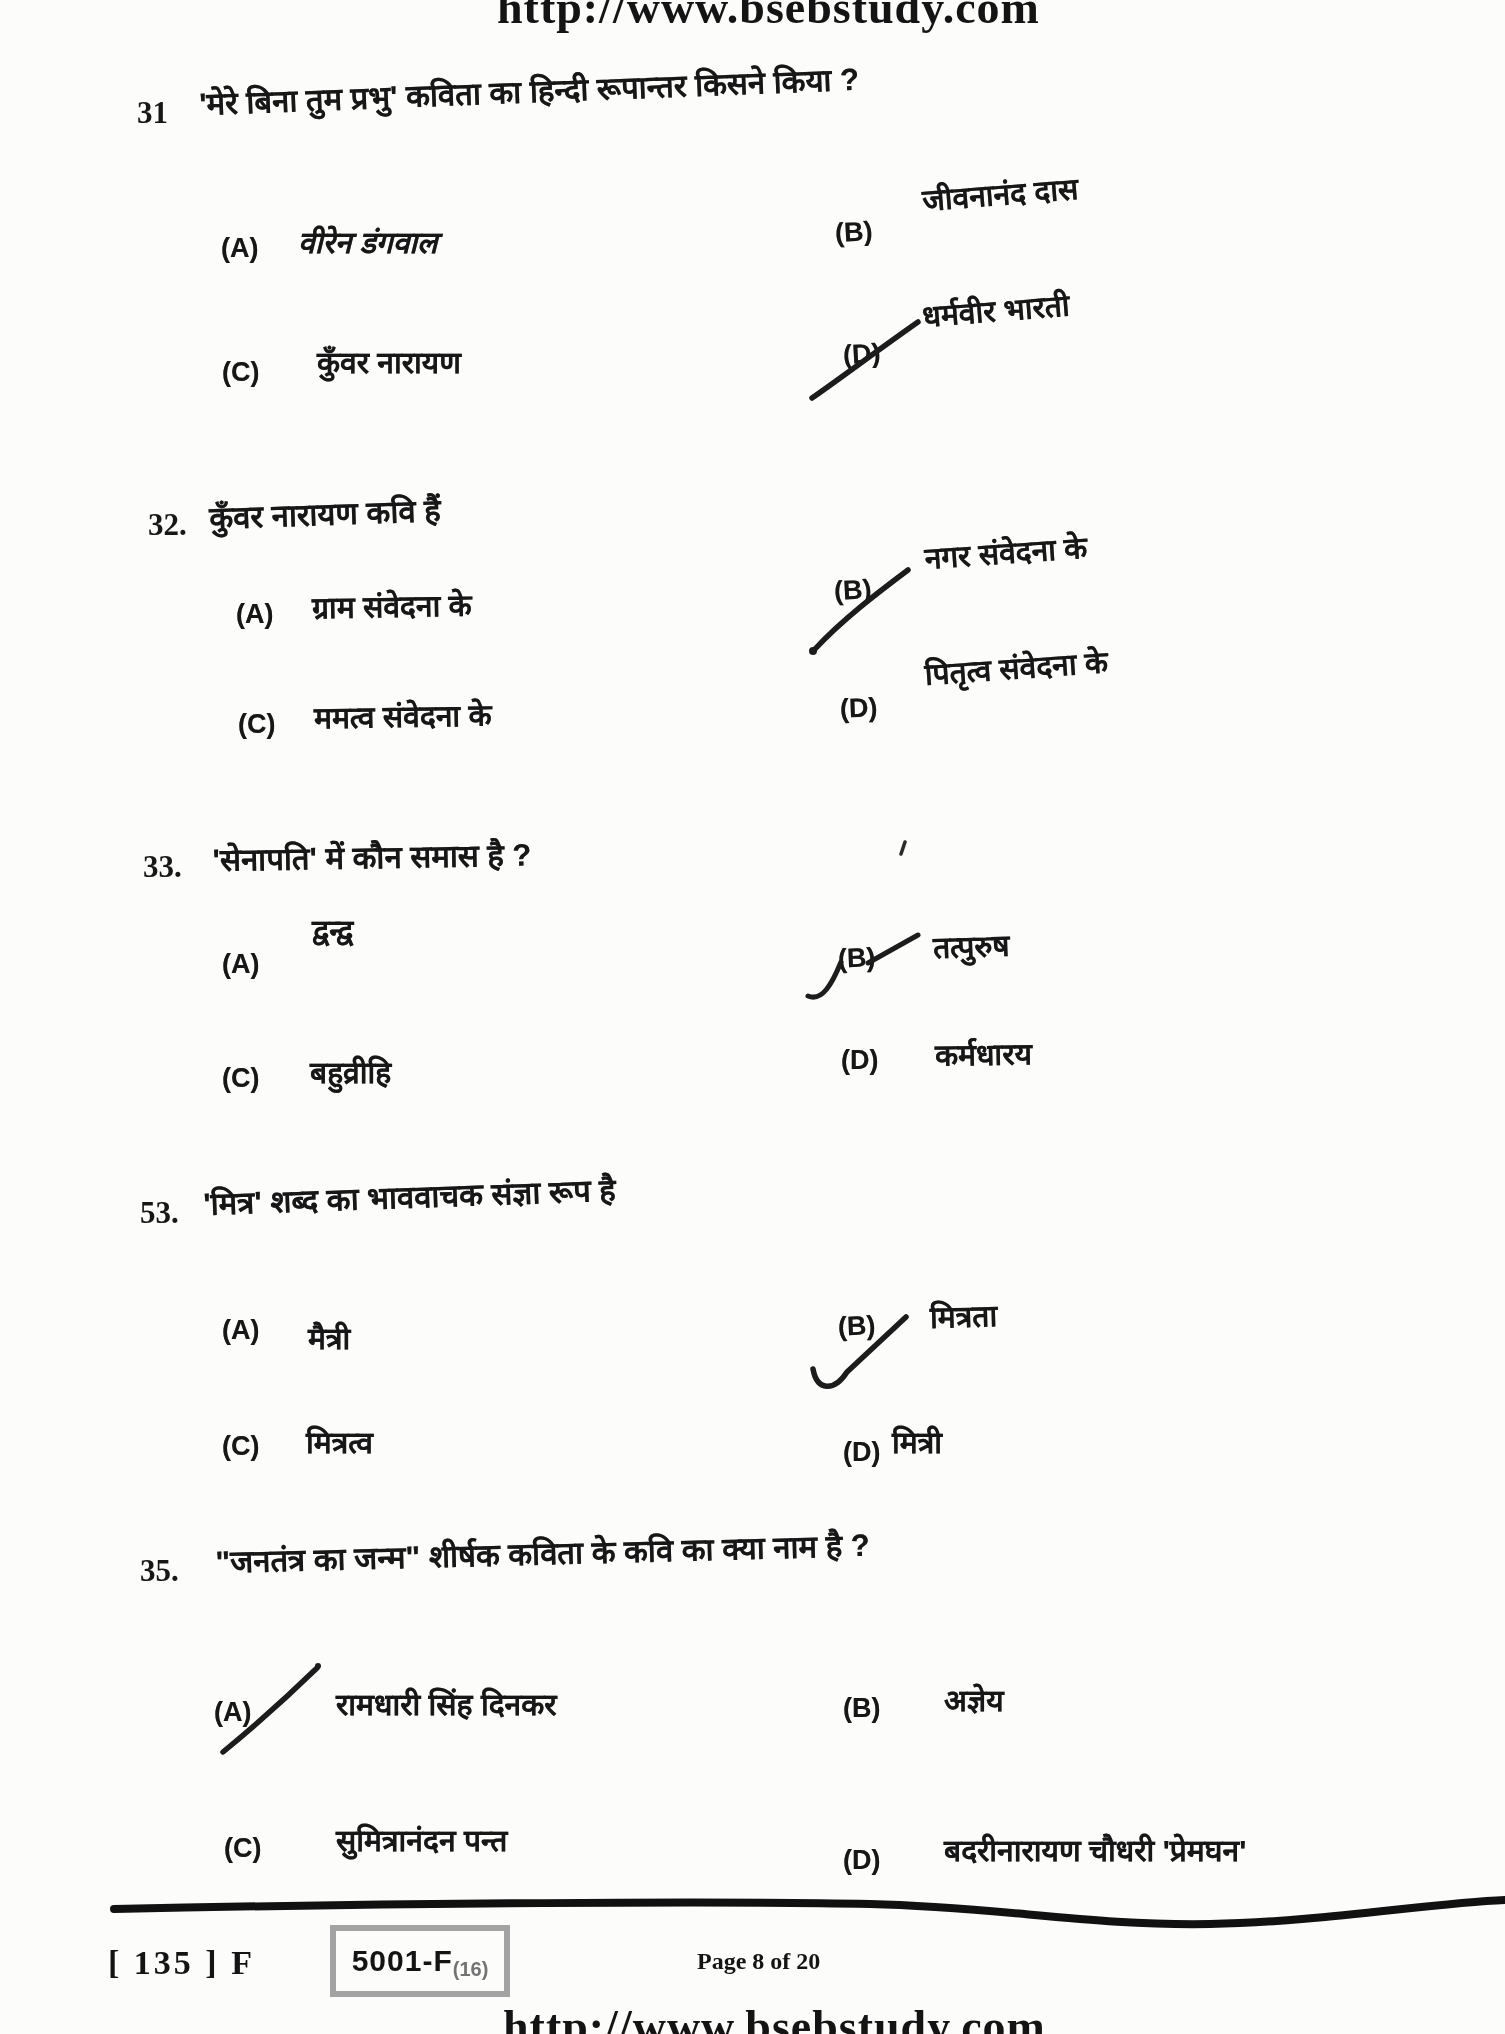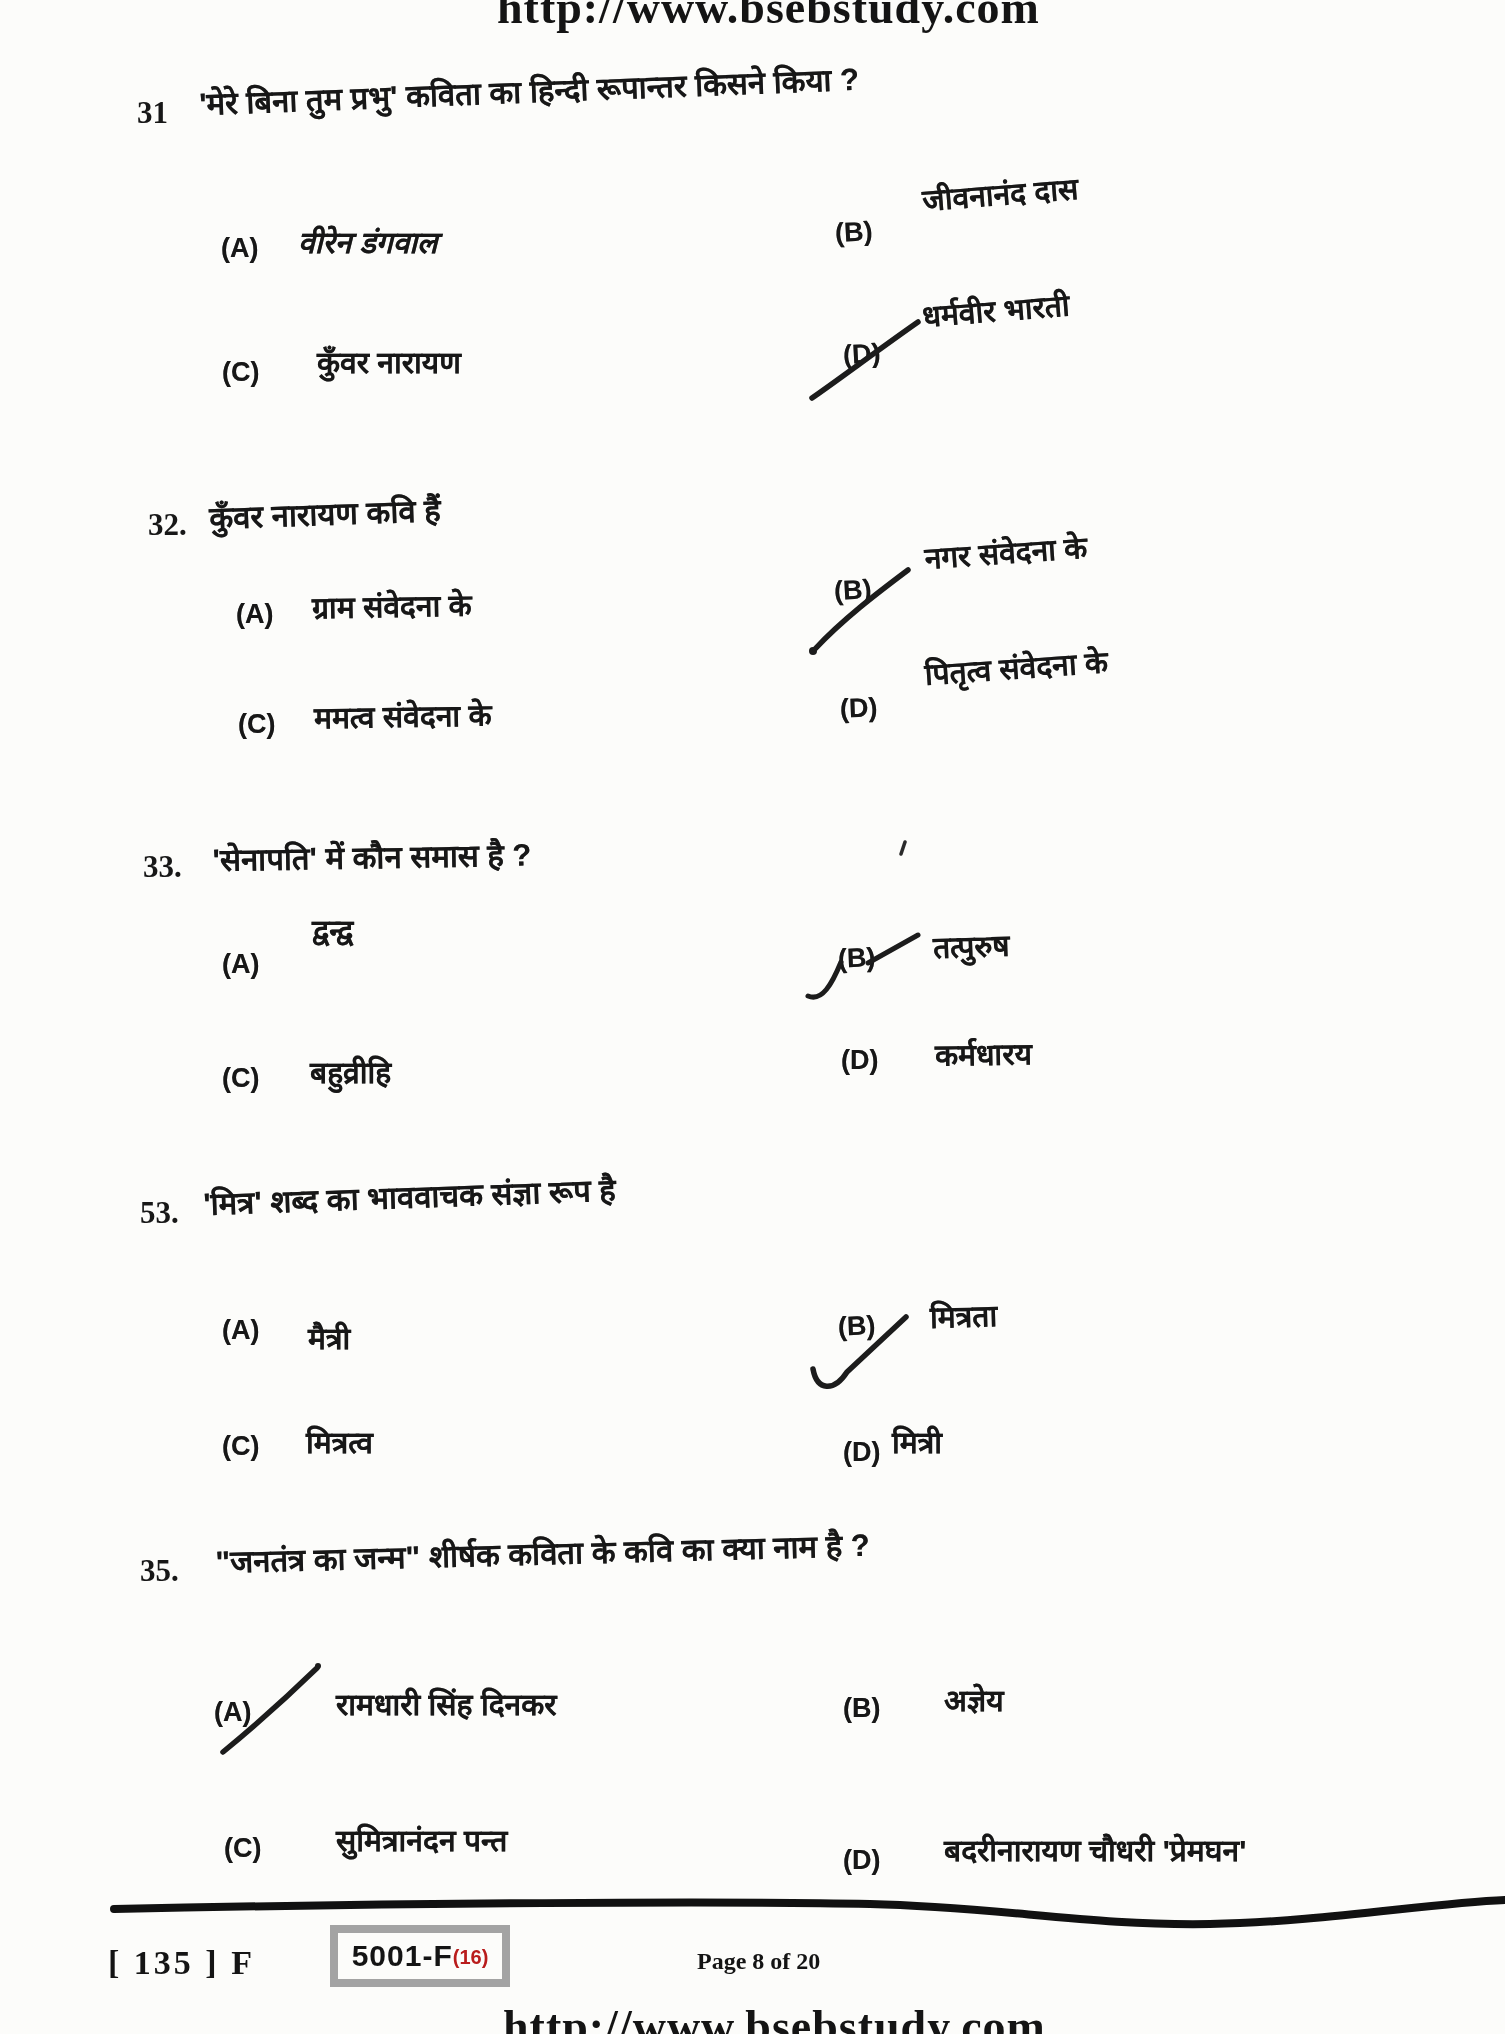--- a/index.html
+++ b/index.html
@@ -30,32 +30,32 @@
   .opt-label{
     font-family:"Liberation Sans","DejaVu Sans",sans-serif;
     font-size:27px;font-weight:700;color:#171717;
     text-shadow:0 0 .5px rgba(10,10,10,.5);
   }
   .footer-code{
     font-family:"Liberation Serif","DejaVu Serif",serif;
     font-size:34px;font-weight:700;letter-spacing:3px;color:#141414;
   }
   .booklet-box{
-    position:absolute;left:330px;top:1925px;width:180px;height:62px;
-    border:8px solid #a3a3a3;box-sizing:border-box;
+    position:absolute;left:330px;top:1925px;width:180px;height:72px;
+    border:6px solid #a3a3a3;box-sizing:border-box;
     display:flex;align-items:center;justify-content:center;
     background:#fcfcfa;
   }
   .booklet-code{
     font-family:"Liberation Sans","DejaVu Sans",sans-serif;
     font-size:30px;font-weight:700;color:#141414;letter-spacing:1px;
   }
   .booklet-suffix{
     font-family:"Liberation Sans","DejaVu Sans",sans-serif;
-    font-size:20px;font-weight:700;color:#b91c1c;
+    font-size:20px;font-weight:700;color:#737373;
     align-self:flex-end;margin-bottom:10px;
   }
   .page-indicator{
     font-family:"Liberation Serif","DejaVu Serif",serif;
     font-size:24px;font-weight:700;color:#141414;
   }
   svg.overlay{position:absolute;left:0;top:0;pointer-events:none;}
 </style>
 </head>
 <body>

